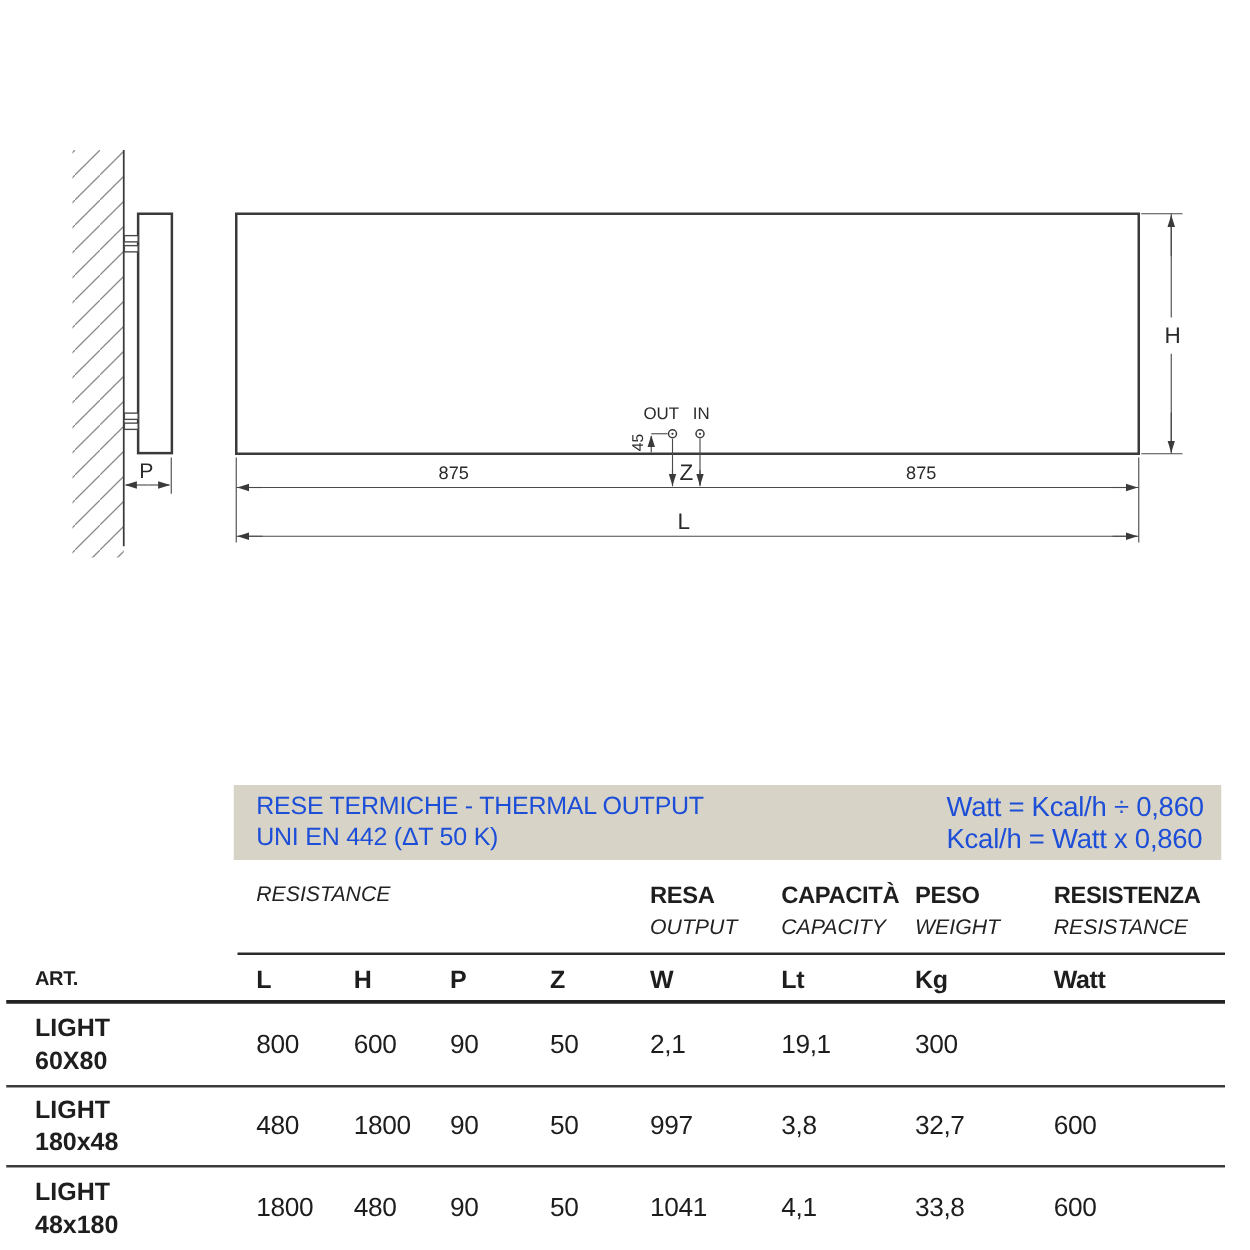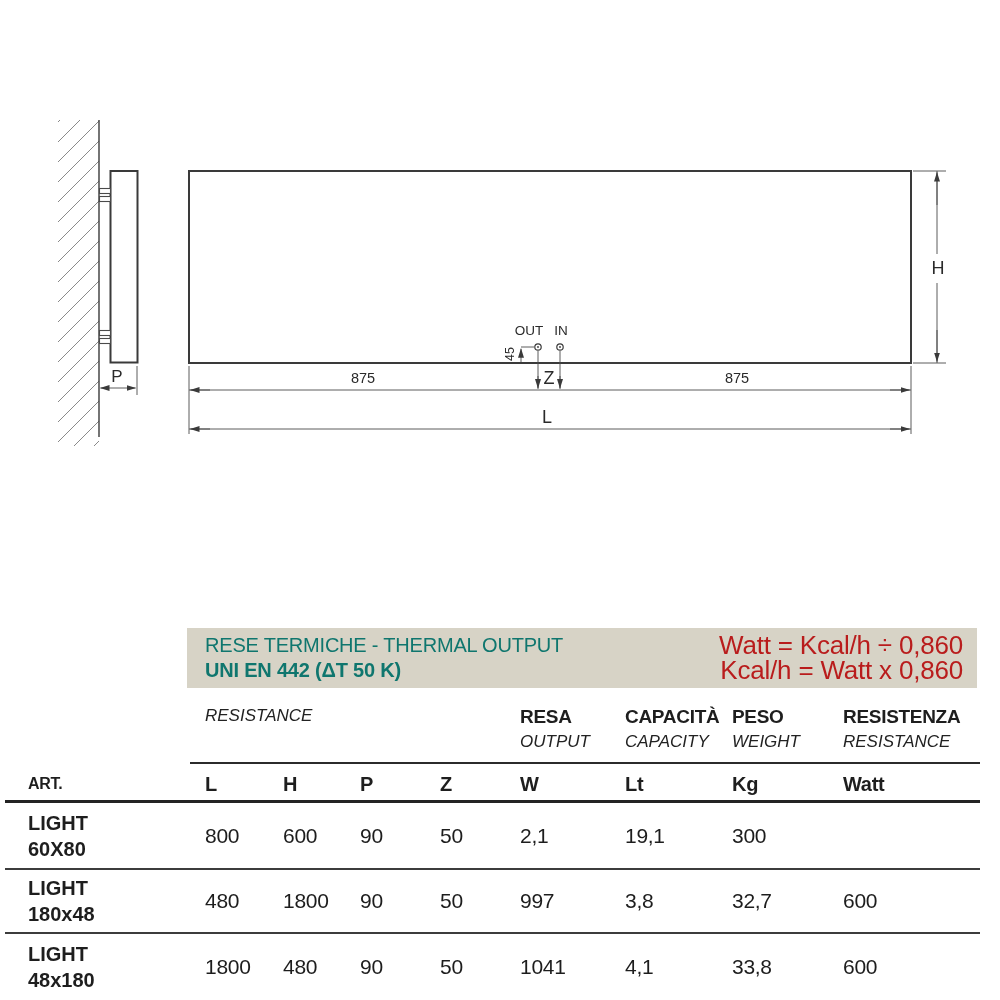--- a/index.html
+++ b/index.html
@@ -8,23 +8,23 @@
     font-family:"Liberation Sans","DejaVu Sans",sans-serif;color:#1e1e1e;
   }
   svg text{font-family:"Liberation Sans","DejaVu Sans",sans-serif;fill:#2a2a2a;}
 
   
   .banner{
     position:absolute;left:187px;top:628px;width:790px;height:60px;
     background:#d7d3c6;display:flex;justify-content:space-between;align-items:center;
     box-sizing:border-box;padding:0 14px 0 18px;
   }
-  .banner .bl{line-height:25px;font-size:20px;letter-spacing:-0.2px;color:#0f766e;}
-  .banner .bl .b2{font-weight:bold;}
-  .banner .br{line-height:25px;font-size:26px;text-align:right;letter-spacing:-0.2px;color:#b91c1c;}
+  .banner .bl{line-height:25px;font-size:20px;letter-spacing:-0.2px;color:#1d4ed8;}
+  .banner .bl .b2{font-weight:normal;}
+  .banner .br{line-height:25px;font-size:22px;text-align:left;letter-spacing:-0.2px;color:#1d4ed8;}
 
   
   .grid{
     position:absolute;left:5px;width:975px;display:grid;
     grid-template-columns:200px 78px 77px 80px 80px 105px 107px 111px 1fr;
   }
   .ghead{top:704px;}
   .ghead .cell{line-height:26px;}
   .ghead .it{font-weight:bold;font-size:19px;letter-spacing:-0.3px;}
   .ghead .en{font-style:italic;font-size:17px;line-height:24px;color:#222;}

